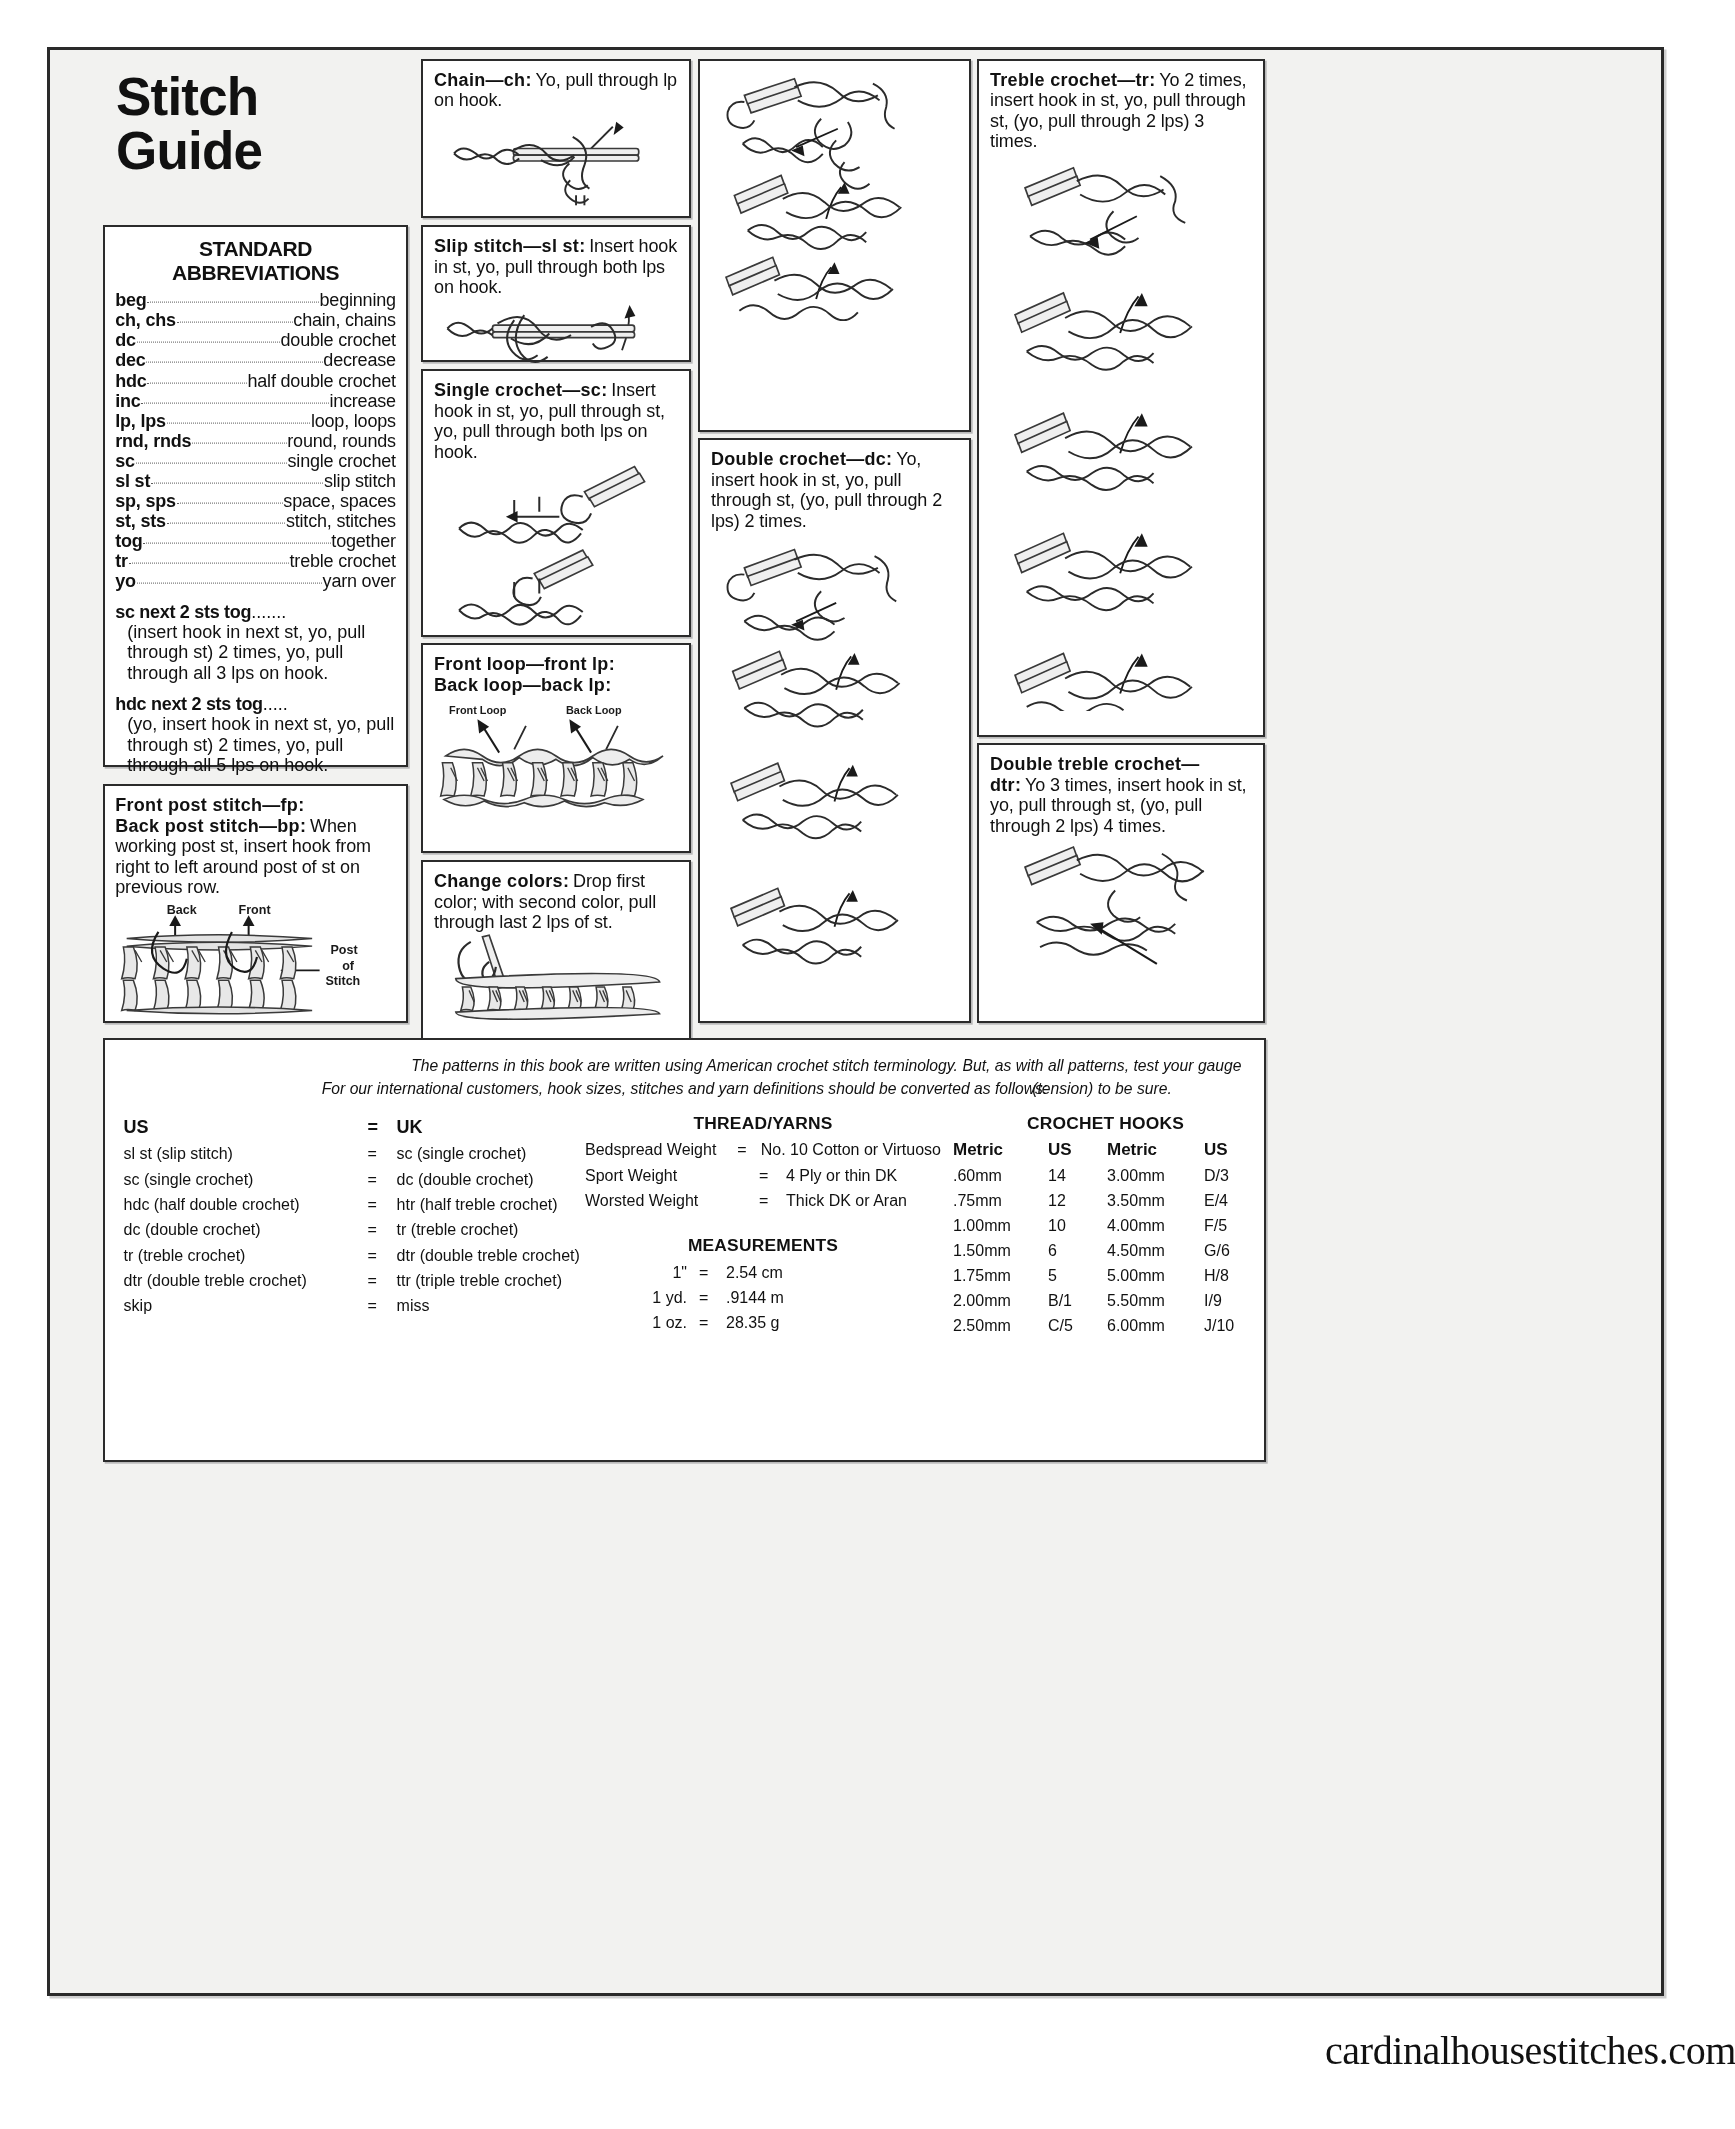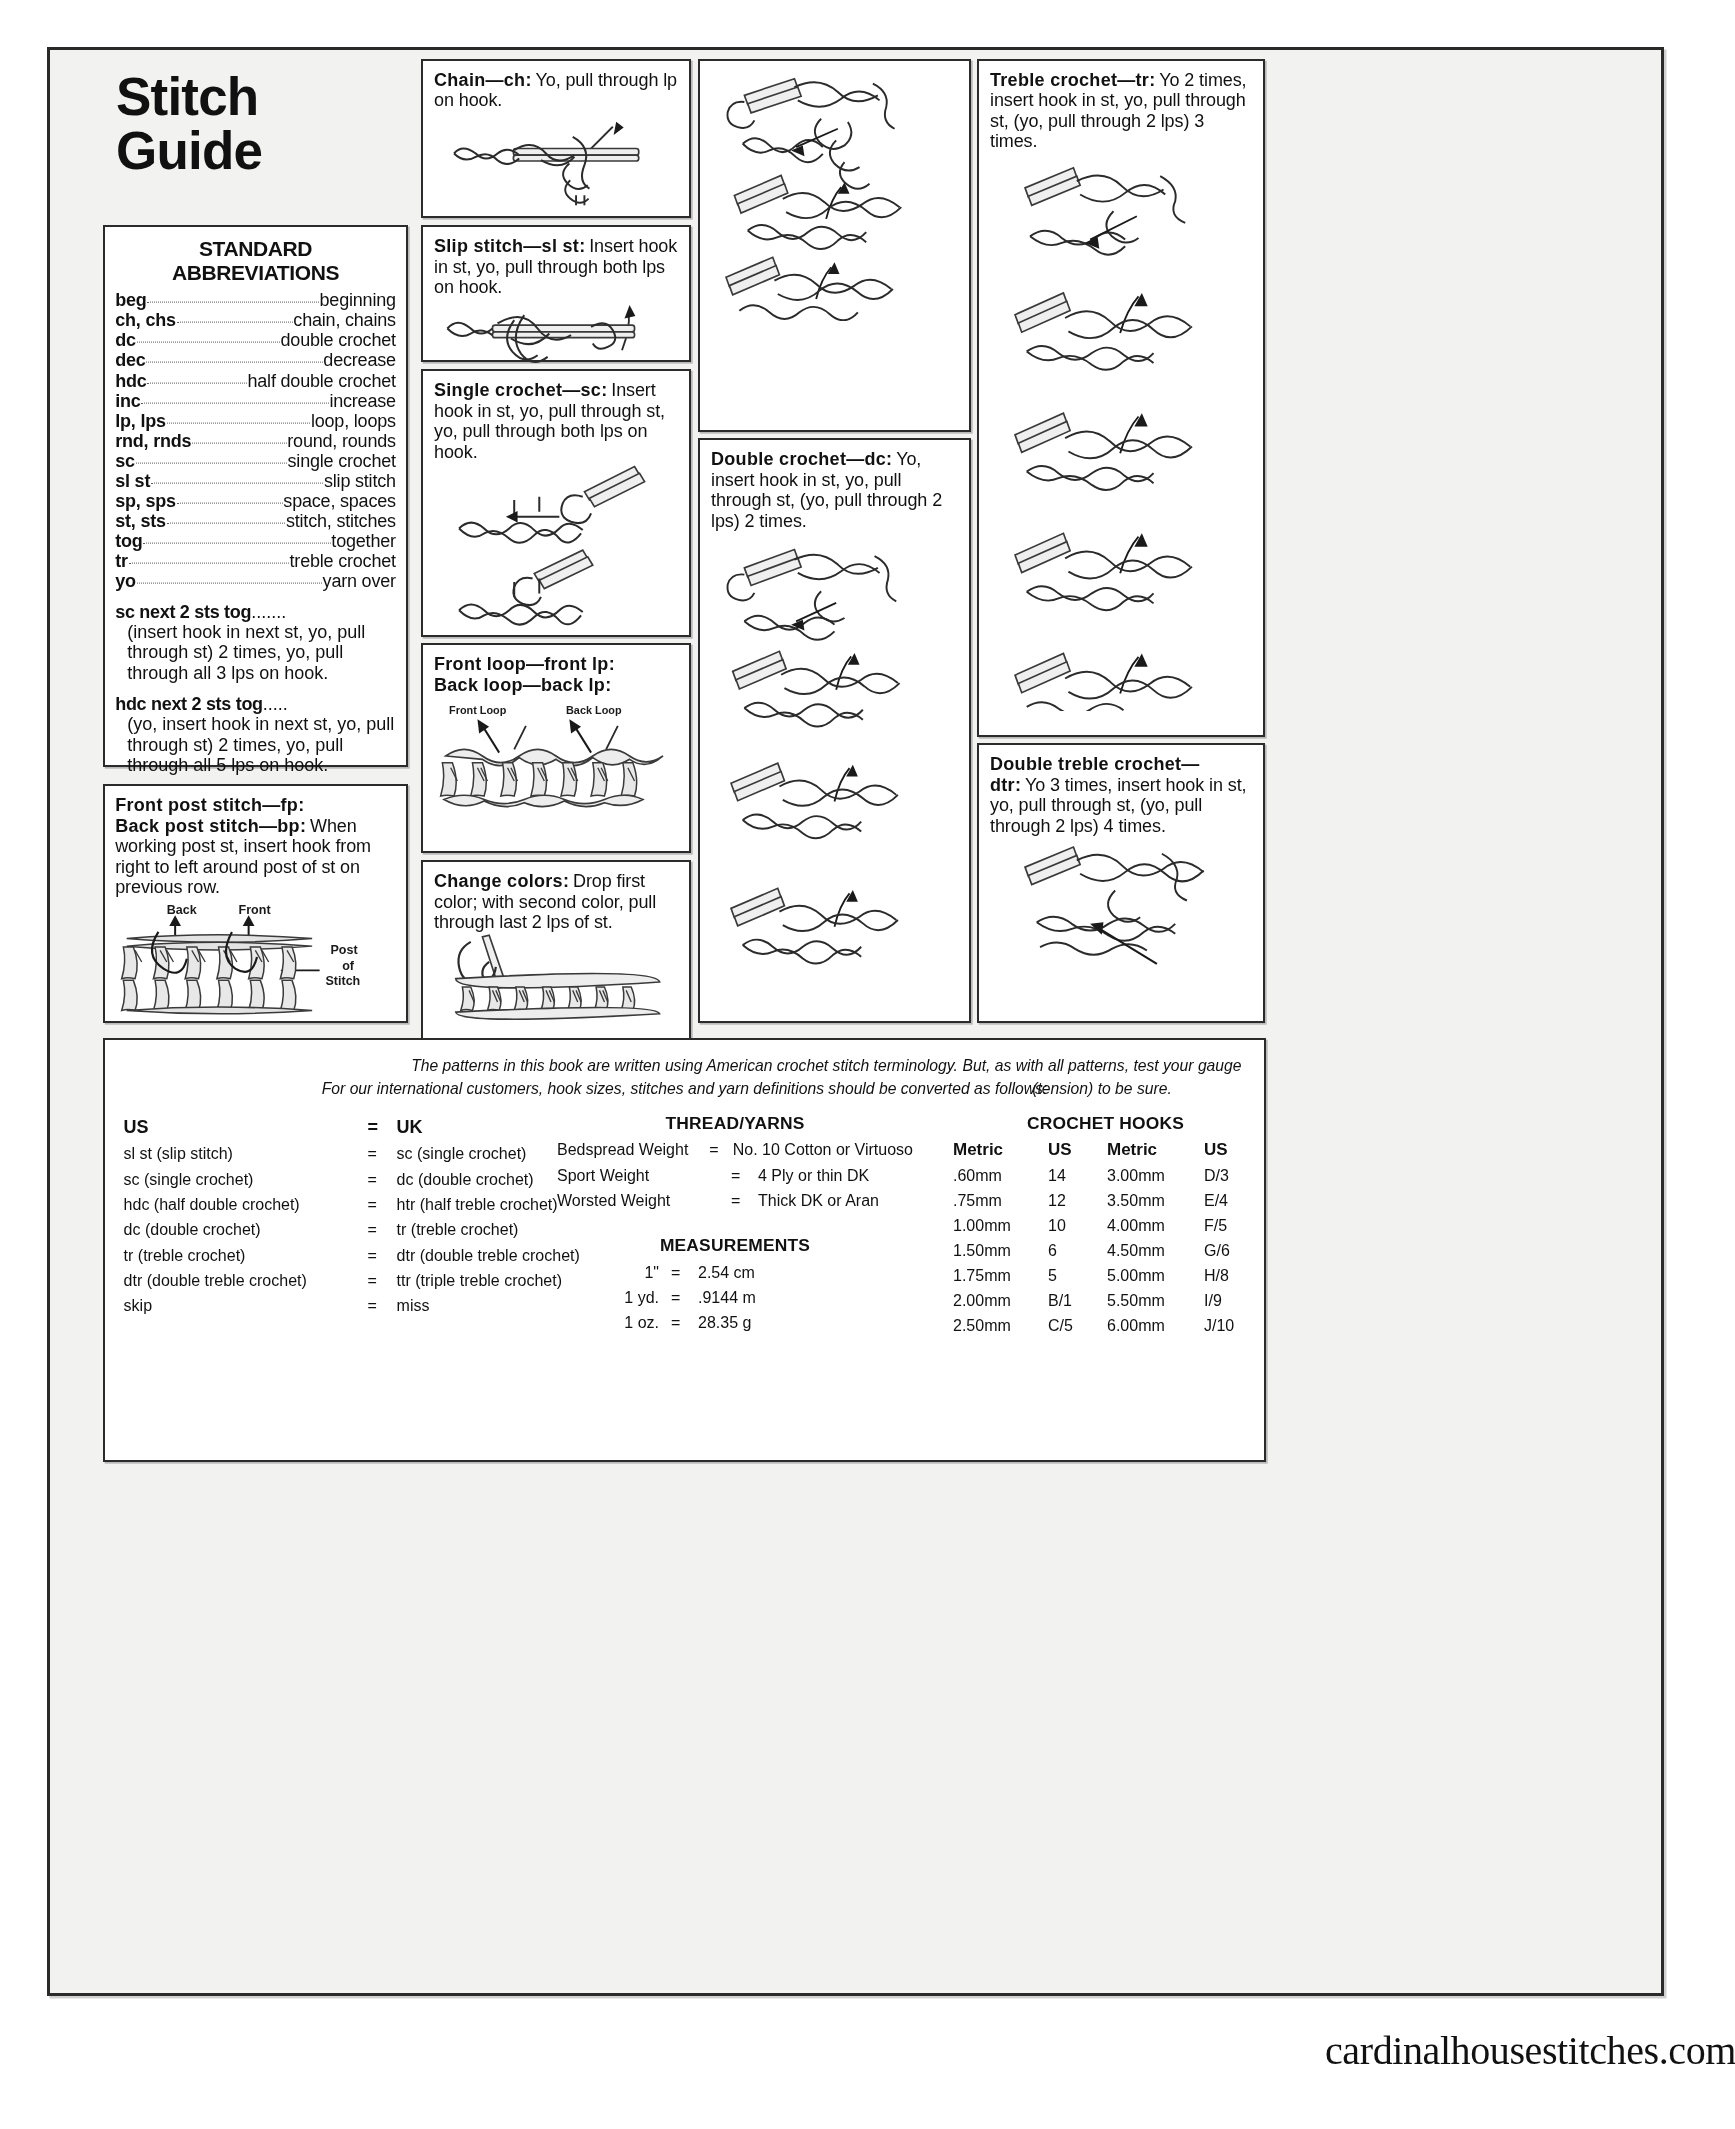--- a/index.html
+++ b/index.html
@@ -93,21 +93,21 @@
 
   .conv-cols{position:absolute;left:0;top:73px;width:100%;}
 
   .usuk{position:absolute;left:18.6px;top:0;width:475px;}
   .usuk .r{display:flex;font-size:16px;line-height:1.58;white-space:nowrap;}
   .usuk .r .a{width:244px;}
   .usuk .r .eq{width:29px;}
   .usuk .r .b{flex:1;}
   .usuk .r.head{font-weight:bold;font-size:18px;}
 
-  .mid{position:absolute;left:452px;top:0;width:356px;text-align:center;}
+  .mid{position:absolute;left:480px;top:0;width:356px;text-align:center;}
   .mid h3{margin:0 0 3.4px 0;font-size:17.4px;font-weight:bold;letter-spacing:0.2px;}
   .mid .r{display:flex;font-size:16px;line-height:1.58;white-space:nowrap;}
   .mid .r .a{width:174px;text-align:left;}
   .mid .r .eq{width:27px;text-align:left;}
   .mid .r .b{flex:1;text-align:left;}
   .mid .meas{margin-top:22px;}
   .mid .meas .r .a{width:102px;text-align:right;padding-right:12px;}
   .mid .meas .r .eq{width:27px;}
   .mid .meas .r .b{text-align:left;}
 

